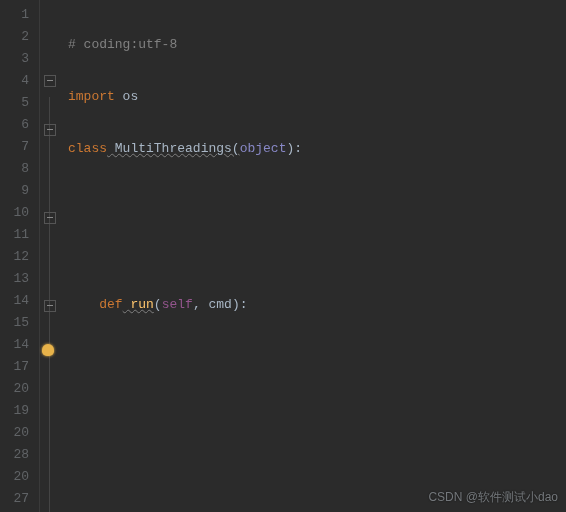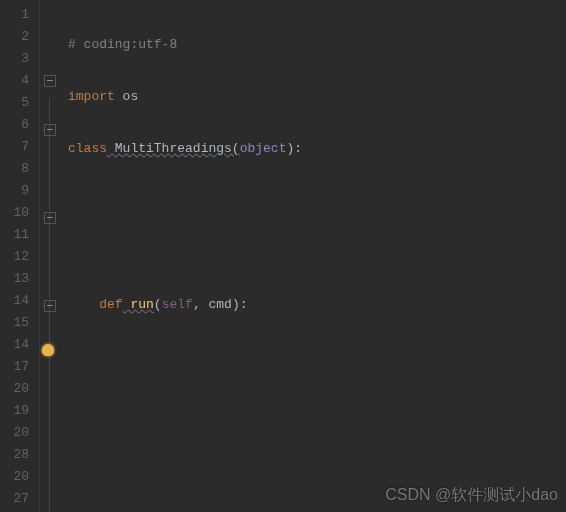--- a/index.html
+++ b/index.html
@@ -74,21 +74,21 @@
 .bi { color: #8888c6; }
 .self { color: #94558d; }
 .cm { color: #808080; }
 .fn { color: #ffc66d; }
 .underline { text-decoration: underline wavy #808080 0.5px; }
 .watermark {
   position: absolute;
   bottom: 6px;
   right: 8px;
   font-family: "Microsoft YaHei", sans-serif;
-  font-size: 16px;
+  font-size: 12px;
   color: #9aa0a6;
   opacity: 0.65;
   text-shadow: 0 0 2px #000;
 }
 </style>
 </head>
 <body>
 
 <div class="editor">
   <div class="gutter">

